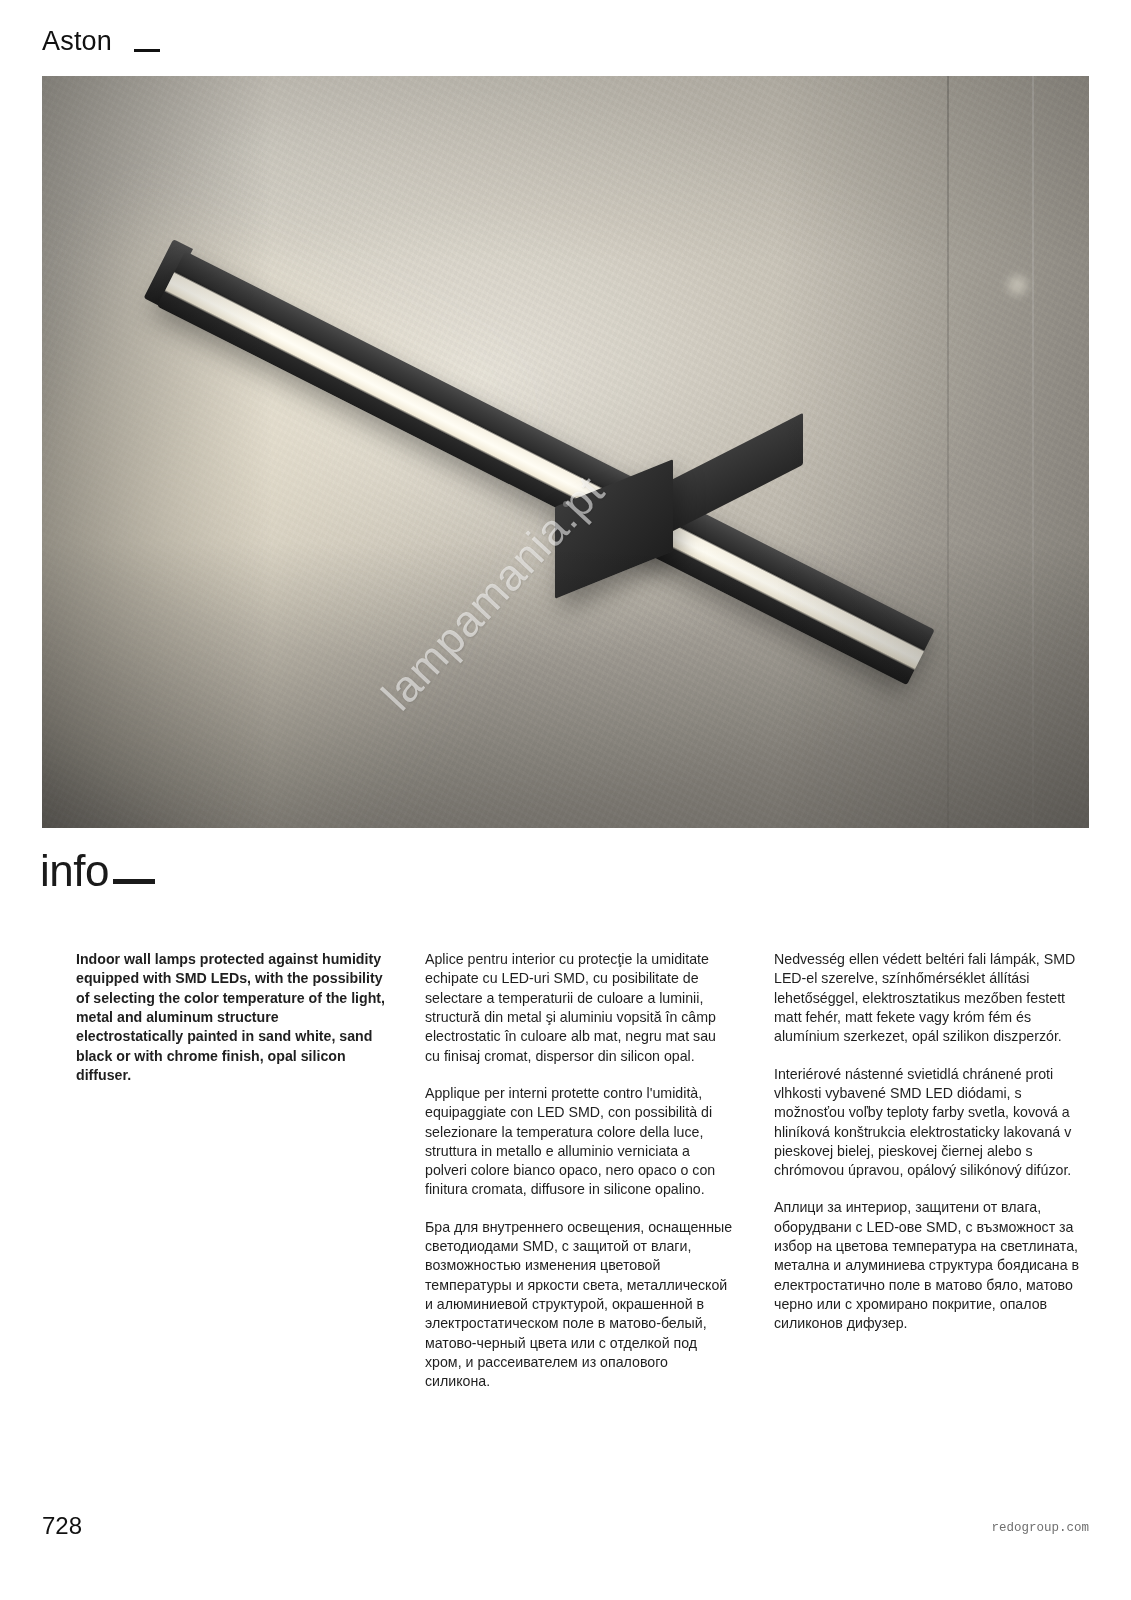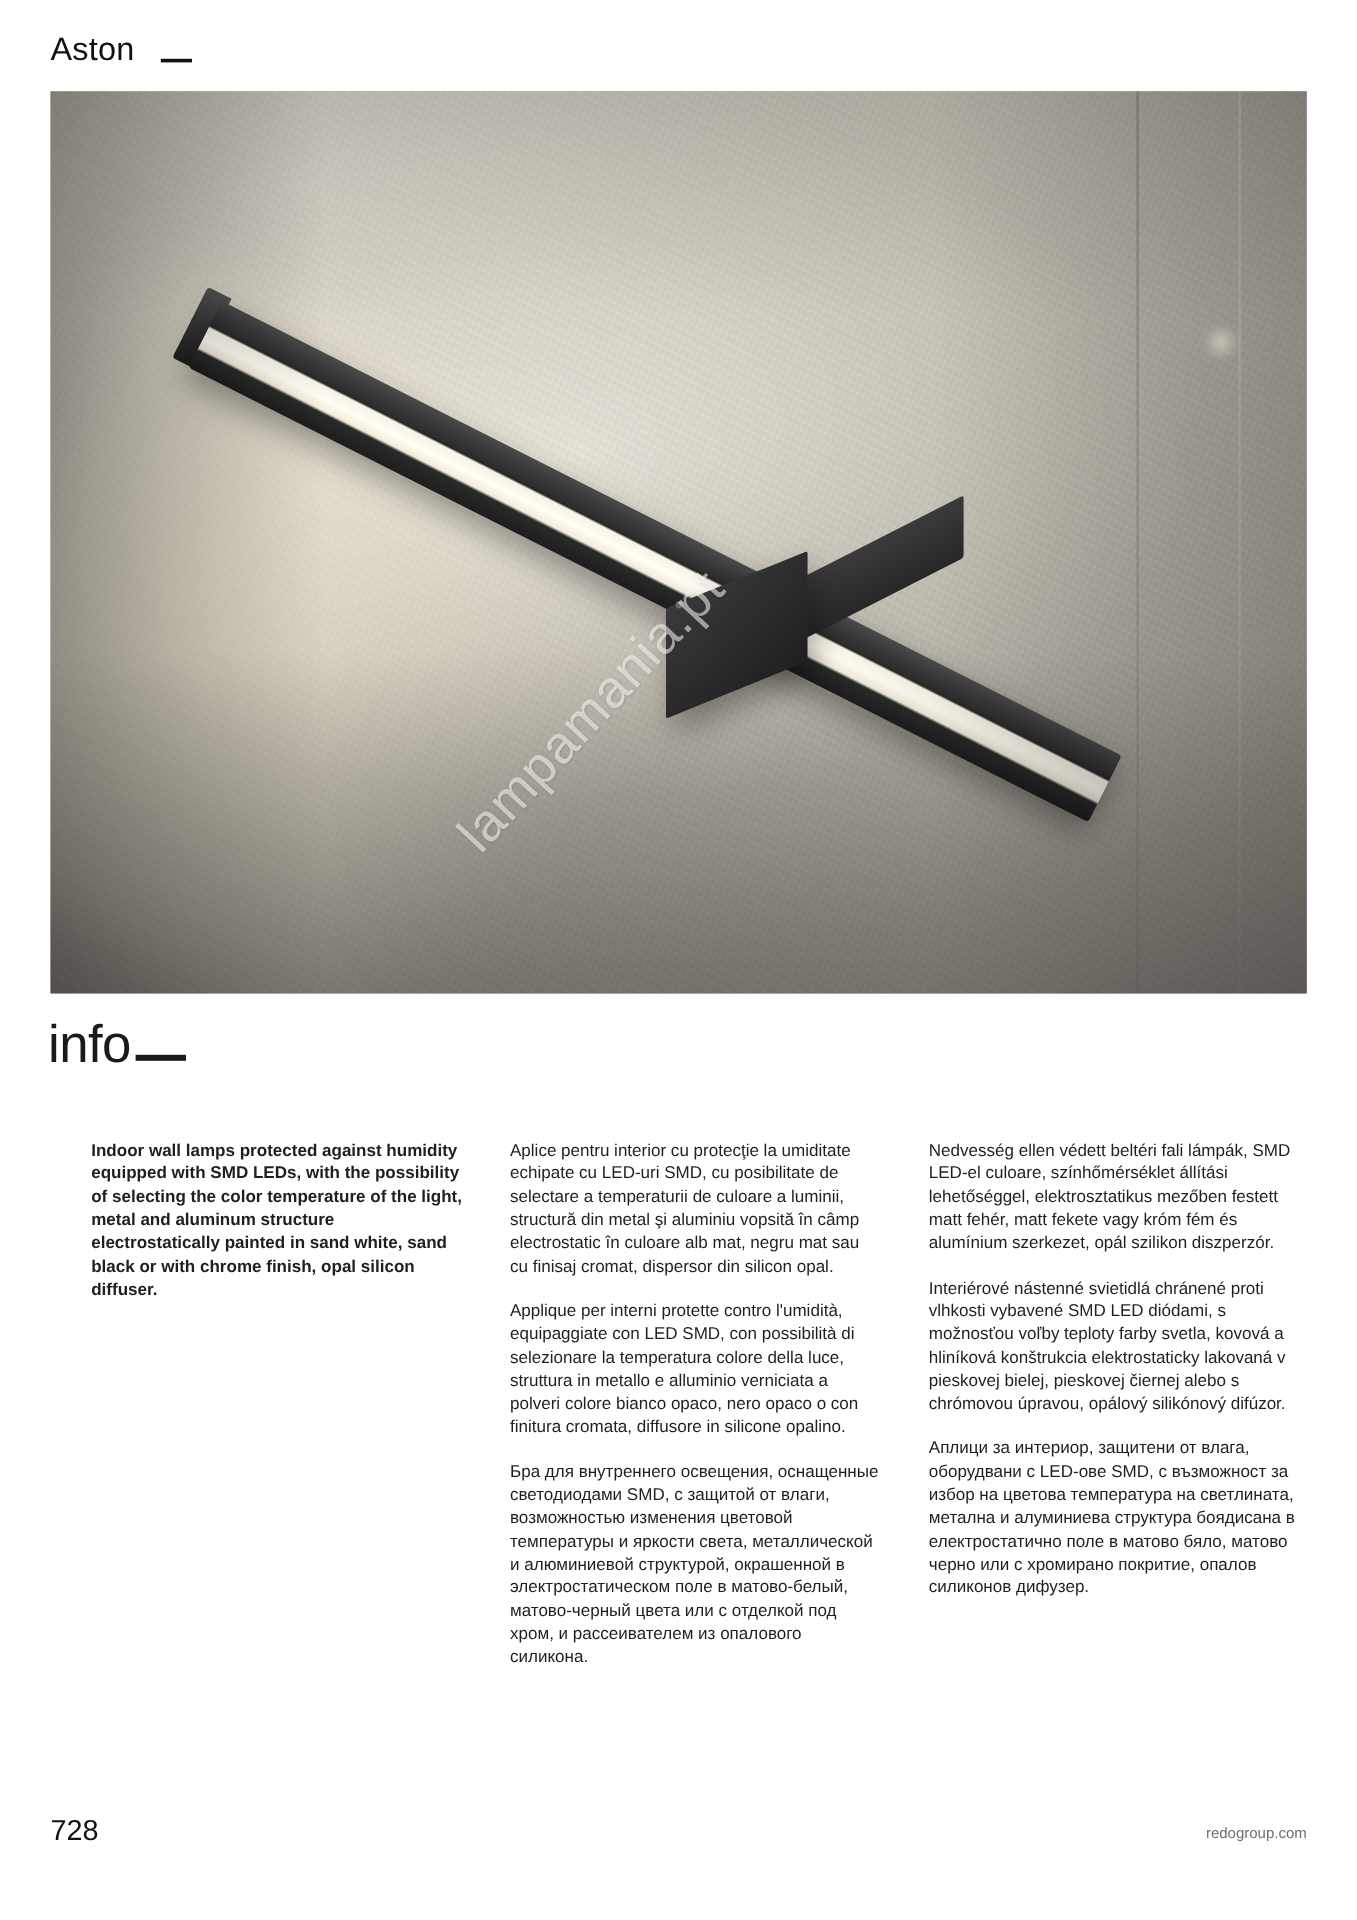--- a/index.html
+++ b/index.html
@@ -234,20 +234,21 @@
     font-size: 24px;
     font-weight: 400;
     color: #111;
   }
   .footer-site {
     position: absolute;
     right: 42px;
     top: 1521px;
     font-size: 12.5px;
     color: #6f6f6f;
+    font-family: Liberation Mono, monospace;
   }
 </style>
 </head>
 <body>
 
 <div class="page">
 
   <div class="brand">
     <span>Aston</span>
     <span class="underscore"></span>
@@ -279,21 +280,21 @@
   <div class="columns">
     <div class="col first">
       <p>Indoor wall lamps protected against humidity equipped with SMD LEDs, with the possibility of selecting the color temperature of the light, metal and aluminum structure electrostatically painted in sand white, sand black or with chrome finish, opal silicon diffuser.</p>
     </div>
     <div class="col">
       <p>Aplice pentru interior cu protecţie la umiditate echipate cu LED-uri SMD, cu posibilitate de selectare a temperaturii de culoare a luminii, structură din metal şi aluminiu vopsită în câmp electrostatic în culoare alb mat, negru mat sau cu finisaj cromat, dispersor din silicon opal.</p>
       <p>Applique per interni protette contro l'umidità, equipaggiate con LED SMD, con possibilità di selezionare la temperatura colore della luce, struttura in metallo e alluminio verniciata a polveri colore bianco opaco, nero opaco o con finitura cromata, diffusore in silicone opalino.</p>
       <p>Бра для внутреннего освещения, оснащенные светодиодами SMD, с защитой от влаги, возможностью изменения цветовой температуры и яркости света, металлической и алюминиевой структурой, окрашенной в электростатическом поле в матово-белый, матово-черный цвета или с отделкой под хром, и рассеивателем из опалового силикона.</p>
     </div>
     <div class="col">
-      <p>Nedvesség ellen védett beltéri fali lámpák, SMD LED-el culoare, színhőmérséklet állítási lehetőséggel, elektrosztatikus mezőben festett matt fehér, matt fekete vagy króm fém és alumínium szerkezet, opál szilikon diszperzór.</p>
+      <p>Nedvesség ellen védett beltéri fali lámpák, SMD LED-el szerelve, színhőmérséklet állítási lehetőséggel, elektrosztatikus mezőben festett matt fehér, matt fekete vagy króm fém és alumínium szerkezet, opál szilikon diszperzór.</p>
       <p>Interiérové nástenné svietidlá chránené proti vlhkosti vybavené SMD LED diódami, s možnosťou voľby teploty farby svetla, kovová a hliníková konštrukcia elektrostaticky lakovaná v pieskovej bielej, pieskovej čiernej alebo s chrómovou úpravou, opálový silikónový difúzor.</p>
       <p>Аплици за интериор, защитени от влага, оборудвани с LED-ове SMD, с възможност за избор на цветова температура на светлината, метална и алуминиева структура боядисана в електростатично поле в матово бяло, матово черно или с хромирано покритие, опалов силиконов дифузер.</p>
     </div>
   </div>
 
   <div class="page-number">728</div>
   <div class="footer-site">redogroup.com</div>
 
 </div>
 

